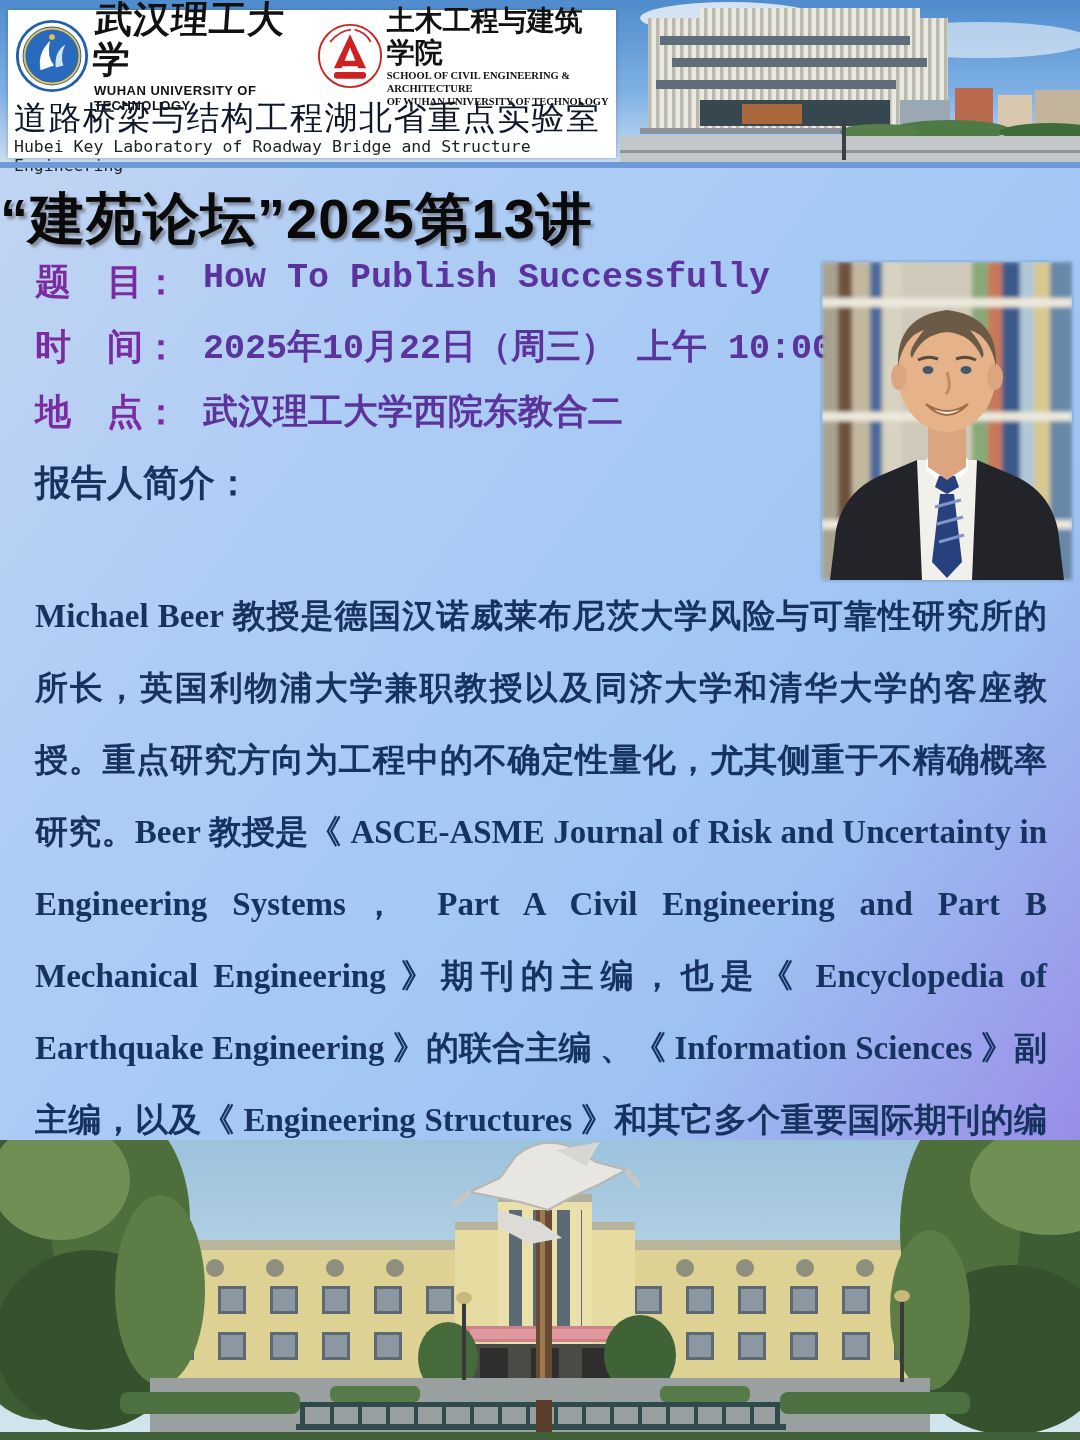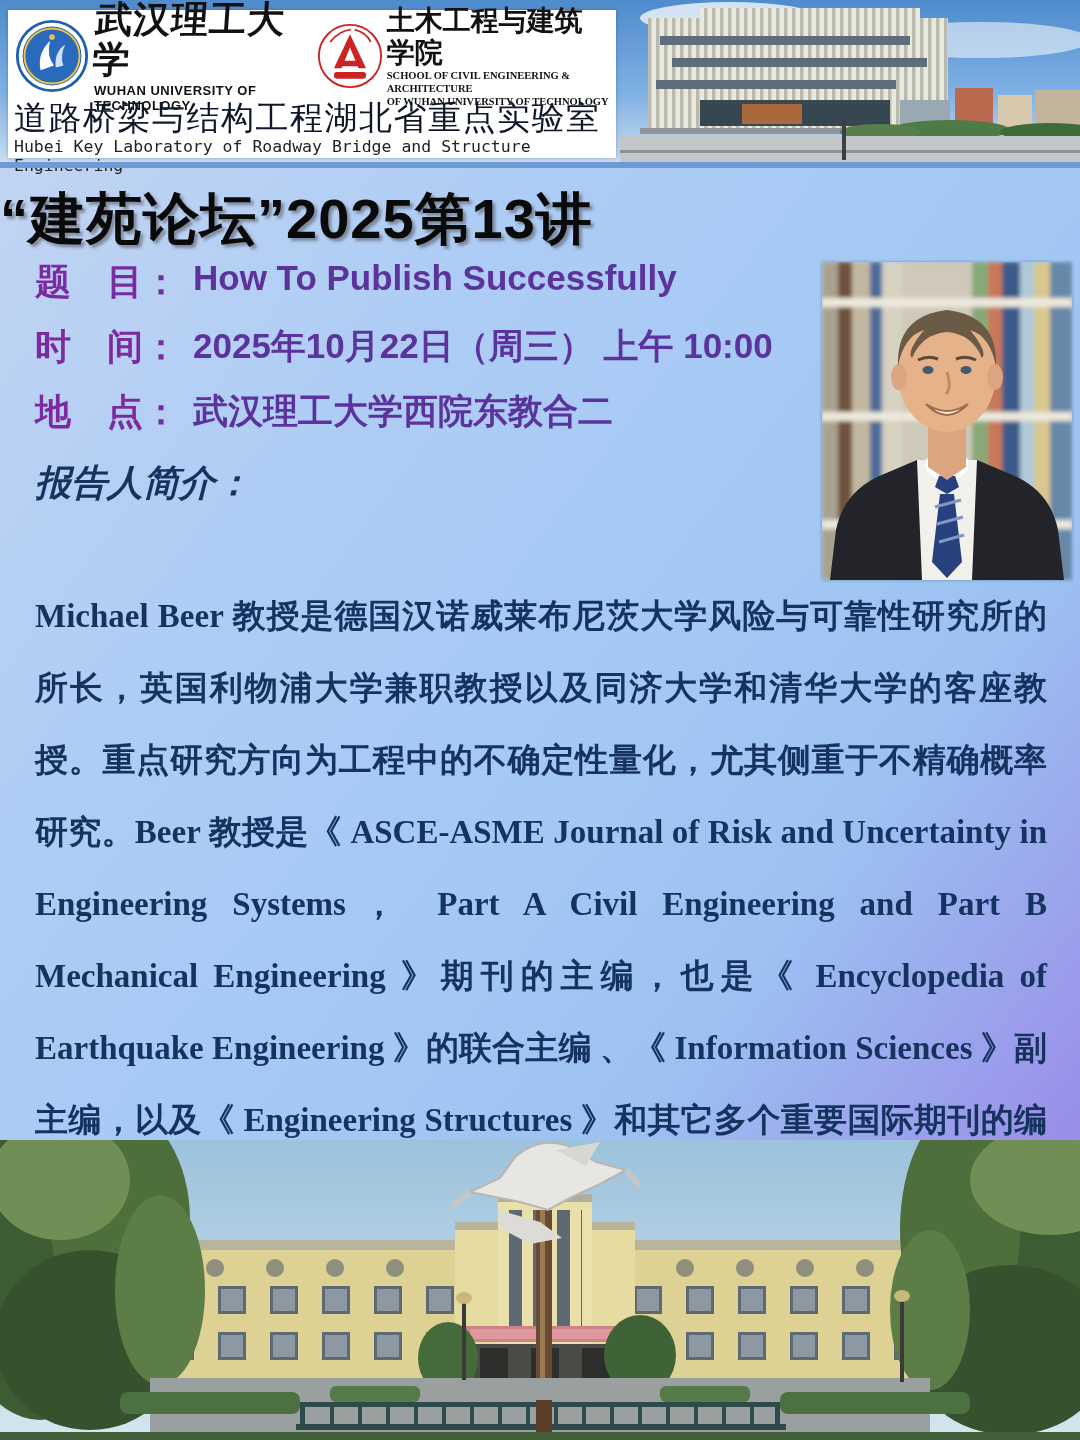--- a/index.html
+++ b/index.html
@@ -38,24 +38,24 @@
   
   .main-title{
     position:absolute;left:0;top:182px;width:1080px;text-align:left;
     font-size:56px;font-weight:900;color:#0a0a0a;letter-spacing:1px;
     text-shadow:3px 3px 3px rgba(80,80,90,.55);
   }
   
   .info-block{position:absolute;left:35px;top:258px;width:780px;}
   .info-row{height:65px;display:flex;align-items:flex-start;white-space:nowrap;}
   .info-label{font-size:36px;font-weight:900;color:#7b2aa2;}
-  .info-value{font-size:35px;font-weight:700;color:#5c339c;margin-left:14px;
-    font-family:Liberation Sans, sans-serif;}
+  .info-value{font-size:35px;font-weight:700;color:#5c339c;margin-left:24px;
+    font-family:Liberation Mono, monospace;}
   .bio-label{height:60px;display:flex;align-items:center;
-    font-size:36px;font-weight:900;color:#16335f;font-style:italic;}
+    font-size:36px;font-weight:900;color:#16335f;}
   
   .photo{position:absolute;right:8px;top:262px;width:250px;height:318px;
     overflow:hidden;box-shadow:0 0 3px rgba(0,0,0,.3);}
   
   .bio{
     position:absolute;left:35px;top:580px;width:1012px;
     font-size:33px;font-weight:700;color:#16335f;line-height:72px;
     text-align:justify;
     font-family:"Liberation Serif","Liberation Sans",sans-serif;
   }

